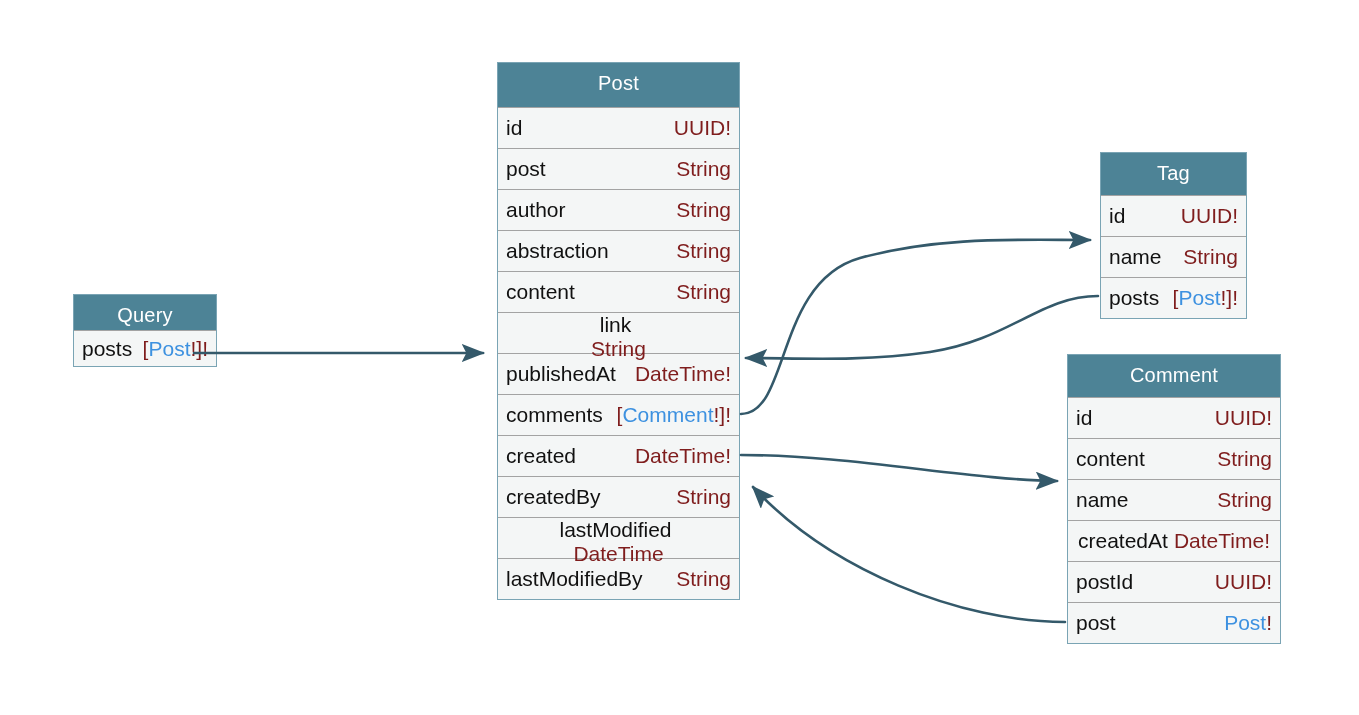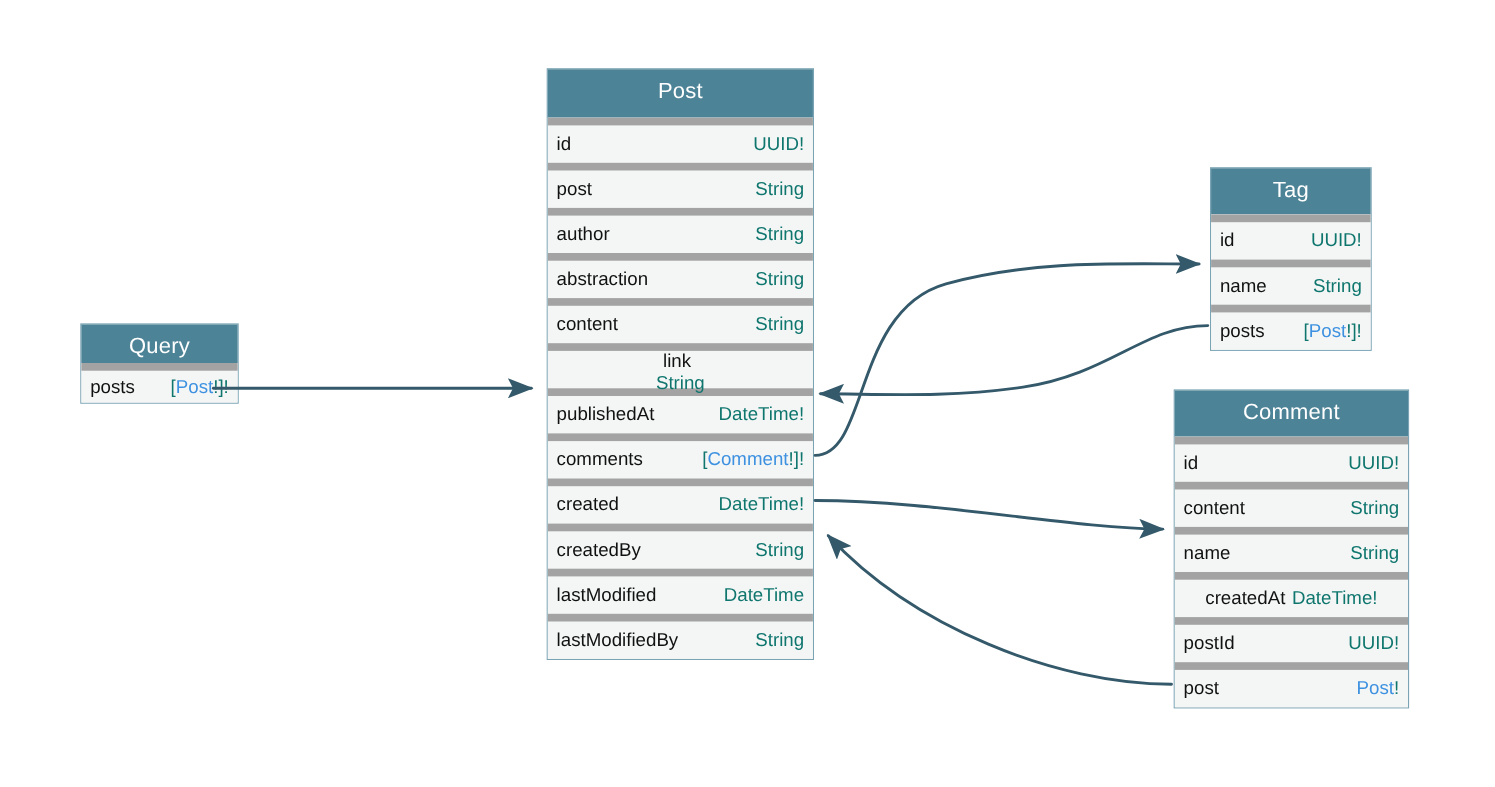--- a/index.html
+++ b/index.html
@@ -39,43 +39,43 @@
     background: #4d8396;
     color: #ffffff;
     text-align: center;
     font-size: 20px;
     line-height: 1;
     padding: 10px 6px 11px 6px;
     letter-spacing: .2px;
   }
   .field-row {
     box-sizing: border-box;
-    border-top: 7px solid #a3a3a3;
+    border-top: 1px solid #a3a3a3;
     background: #f4f6f6;
     display: flex;
     align-items: center;
     justify-content: space-between;
     padding: 0 8px 0 8px;
-    font-size: 17px;
+    font-size: 21px;
     color: #111111;
     white-space: nowrap;
   }
   .field-name {
     flex: 0 0 auto;
     padding-right: 6px;
   }
   .field-type {
     flex: 0 0 auto;
     text-align: right;
   }
   .ref {
     color: #3d91e0;
   }
   .punc {
-    color: #0f766e;
+    color: #7f1d1d;
   }
 </style>
 </head>
 <body>
 
 <div id="canvas">
     <div class="entity" style="left: 49px; top: 294px; width: 144px; margin-left: 24px;">
       <div class="entity-header" style="height: 35px; background: rgb(77, 131, 150);">Query</div>
       <div class="field-row" style="height: 36px;">
         <span class="field-name">posts</span>
@@ -117,21 +117,21 @@
         <span class="field-type"><span class="punc">[</span><span class="ref" style="color: rgb(61, 145, 224);">Comment</span><span class="punc">!]!</span></span>
       </div>
       <div class="field-row" style="height: 41px;">
         <span class="field-name">created</span>
         <span class="field-type"><span class="punc">DateTime!</span><span class="ref" style="color: rgb(61, 145, 224);"></span><span class="punc"></span></span>
       </div>
       <div class="field-row" style="height: 41px;">
         <span class="field-name">createdBy</span>
         <span class="field-type"><span class="punc">String</span><span class="ref" style="color: rgb(61, 145, 224);"></span><span class="punc"></span></span>
       </div>
-      <div class="field-row" style="height: 41px;">
+      <div class="field-row" style="height: 41px; flex-direction: column;">
         <span class="field-name">lastModified</span>
         <span class="field-type"><span class="punc">DateTime</span><span class="ref" style="color: rgb(61, 145, 224);"></span><span class="punc"></span></span>
       </div>
       <div class="field-row" style="height: 41px;">
         <span class="field-name">lastModifiedBy</span>
         <span class="field-type"><span class="punc">String</span><span class="ref" style="color: rgb(61, 145, 224);"></span><span class="punc"></span></span>
       </div>
     </div>
     <div class="entity" style="left: 1100px; top: 152px; width: 147px;">
       <div class="entity-header" style="height: 42px; background: rgb(77, 131, 150);">Tag</div>

